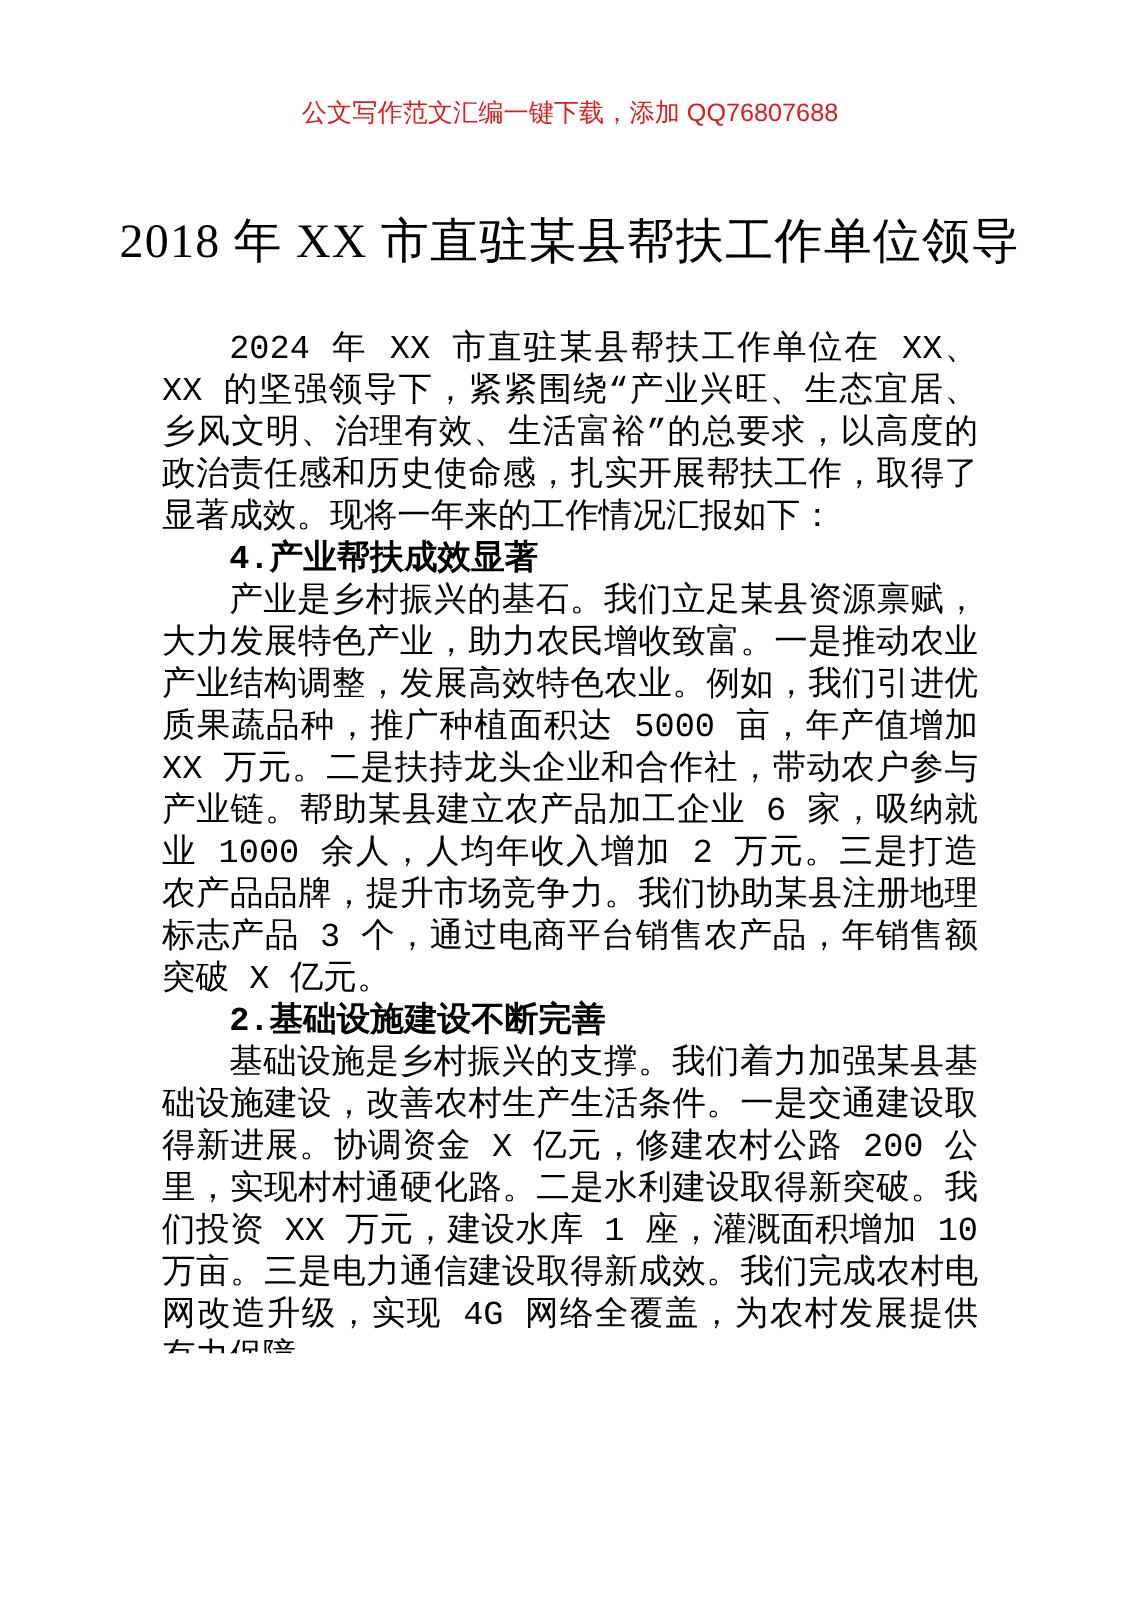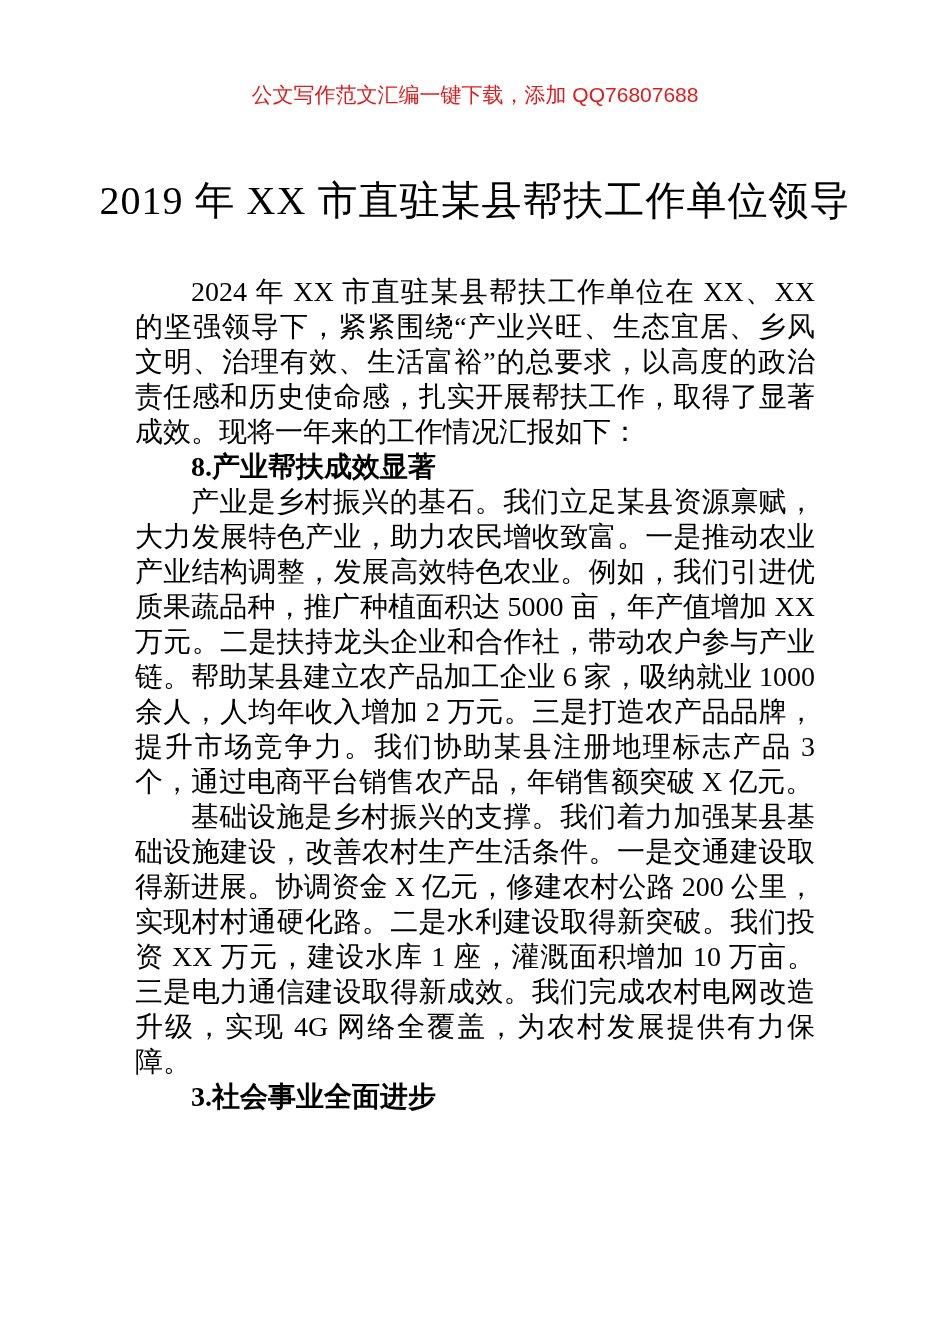--- a/index.html
+++ b/index.html
@@ -31,21 +31,21 @@
     line-height: 70px;
     font-weight: 500;
     letter-spacing: 1px;
   }
   .doc-title .title-line {
     display: block;
   }
   .doc-body {
     width: 680px;
     margin: 38px auto 0 auto;
-    font-family: Liberation Serif, serif;
+    font-family: Liberation Mono, monospace;
     font-size: 28px;
     line-height: 35px;
     text-align: justify;
   }
   .doc-body p {
     margin: 0;
     padding: 0;
     text-indent: 2em;
   }
   .section-heading {
@@ -56,24 +56,25 @@
   }
 </style>
 </head>
 <body>
 
 <div class="page">
 
   <div class="promo" style="color: rgb(224, 27, 27);">公文写作范文汇编一键下载，添加 QQ76807688</div>
 
   <h1 class="doc-title">
-    <span class="title-line">2019 年 XX 市直驻某县帮扶工作单位领导</span>
+    <span class="title-line">2018 年 XX 市直驻某县帮扶工作单位领导</span>
   </h1>
 
   <div class="doc-body">
     <p class="paragraph">2024 年 XX 市直驻某县帮扶工作单位在 XX、XX 的坚强领导下，紧紧围绕“产业兴旺、生态宜居、乡风文明、治理有效、生活富裕”的总要求，以高度的政治责任感和历史使命感，扎实开展帮扶工作，取得了显著成效。现将一年来的工作情况汇报如下：</p>
-    <p class="subsection-heading">8.产业帮扶成效显著</p>
+    <p class="subsection-heading">4.产业帮扶成效显著</p>
     <p class="paragraph">产业是乡村振兴的基石。我们立足某县资源禀赋，大力发展特色产业，助力农民增收致富。一是推动农业产业结构调整，发展高效特色农业。例如，我们引进优质果蔬品种，推广种植面积达 5000 亩，年产值增加 XX 万元。二是扶持龙头企业和合作社，带动农户参与产业链。帮助某县建立农产品加工企业 6 家，吸纳就业 1000 余人，人均年收入增加 2 万元。三是打造农产品品牌，提升市场竞争力。我们协助某县注册地理标志产品 3 个，通过电商平台销售农产品，年销售额突破 X 亿元。</p>
+    <p class="subsection-heading">2.基础设施建设不断完善</p>
     <p class="paragraph">基础设施是乡村振兴的支撑。我们着力加强某县基础设施建设，改善农村生产生活条件。一是交通建设取得新进展。协调资金 X 亿元，修建农村公路 200 公里，实现村村通硬化路。二是水利建设取得新突破。我们投资 XX 万元，建设水库 1 座，灌溉面积增加 10 万亩。三是电力通信建设取得新成效。我们完成农村电网改造升级，实现 4G 网络全覆盖，为农村发展提供有力保障。</p>
     <p class="subsection-heading">3.社会事业全面进步</p>
   </div>
 
 </div>
 
 </body></html>

